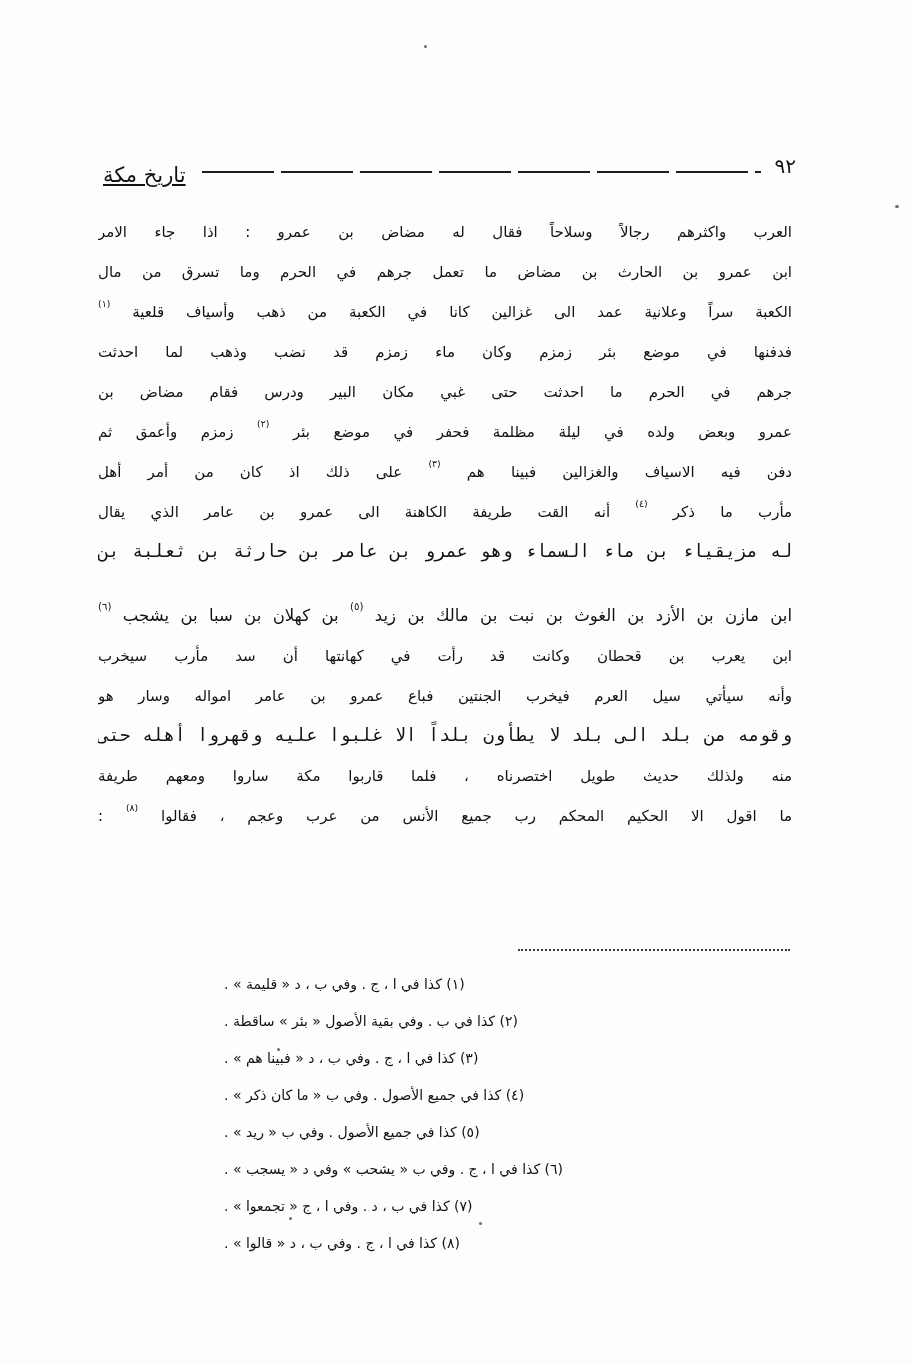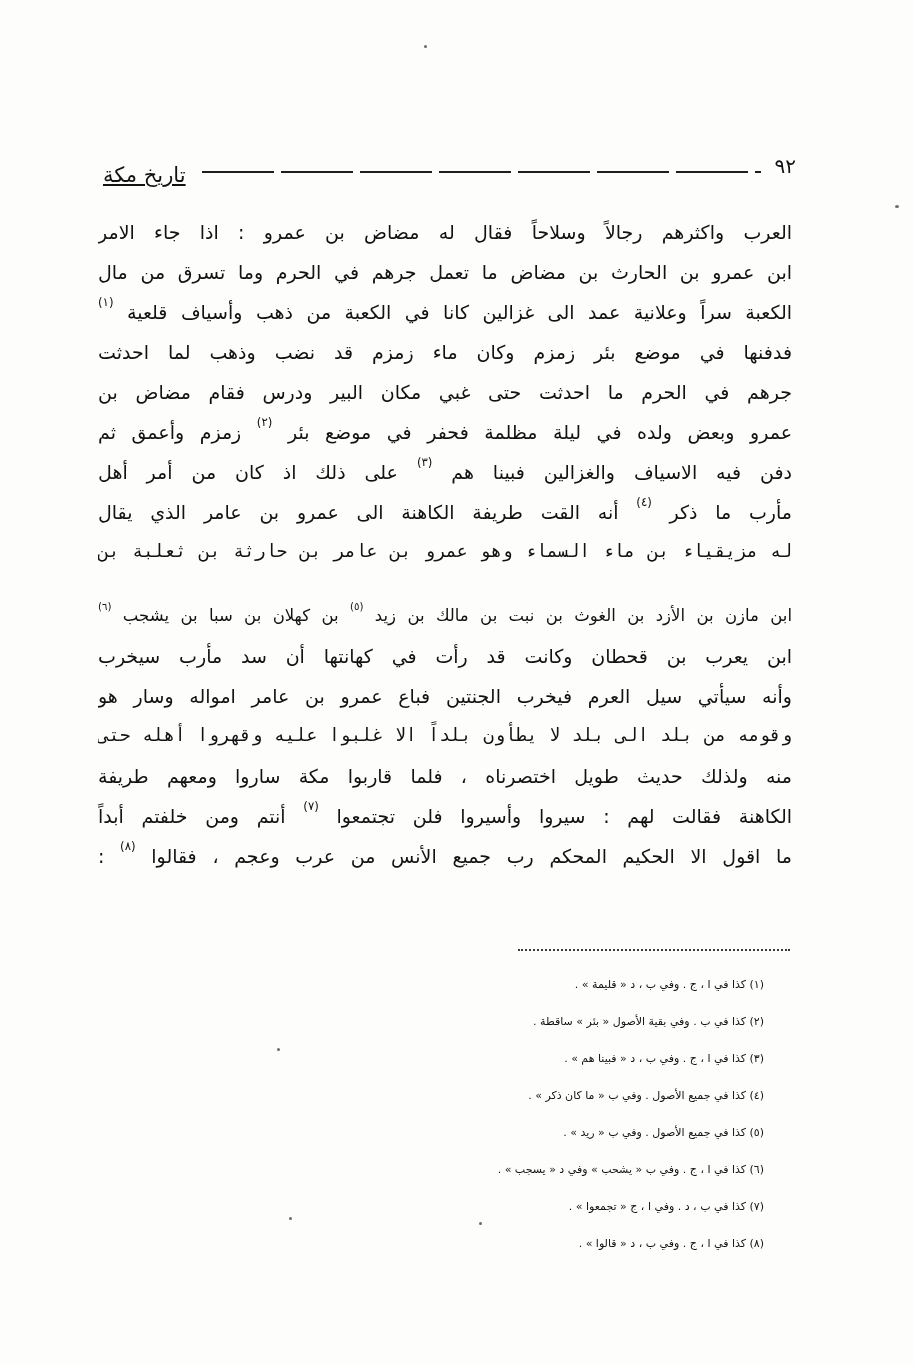--- a/index.html
+++ b/index.html
@@ -59,21 +59,21 @@
   
   .body-text {
     position: absolute;
     top: 212px;
     right: 122px;
     width: 694px;
   }
   .bline {
     height: 40px;
     line-height: 40px;
-    font-size: 19px;
+    font-size: 15px;
     text-align: justify;
     text-align-last: justify;
     overflow: hidden;
     white-space: normal;
   }
   .bline sup {
     font-size: 0.62em;
     position: relative;
     top: -0.45em;
     line-height: 0;
@@ -92,22 +92,22 @@
   }
   .footnotes {
     position: absolute;
     top: 966px;
     right: 150px;
     width: 540px;
   }
   .fnote {
     height: 37px;
     line-height: 37px;
-    font-size: 11px;
-    text-align: right;
+    font-size: 14px;
+    text-align: left;
     white-space: nowrap;
   }
 
   
   .speck {
     position: absolute;
     background: #6a6a6a;
     border-radius: 50%;
   }
   .speck.s1 { left: 424px; top: 45px;  width: 3px; height: 3px; }
@@ -135,21 +135,20 @@
     <div class="bline">جرهم في الحرم ما احدثت حتى غبي مكان البير ودرس فقام مضاض بن</div>
     <div class="bline">عمرو وبعض ولده في ليلة مظلمة فحفر في موضع بئر <sup>(٢)</sup> زمزم وأعمق ثم</div>
     <div class="bline">دفن فيه الاسياف والغزالين فبينا هم <sup>(٣)</sup> على ذلك اذ كان من أمر أهل</div>
     <div class="bline">مأرب ما ذكر <sup>(٤)</sup> أنه القت طريفة الكاهنة الى عمرو بن عامر الذي يقال</div>
     <div class="bline condensed-a">له مزيقياء بن ماء السماء وهو عمرو بن عامر بن حارثة بن ثعلبة بن امرء القيس</div>
     <div class="bline condensed-b">ابن مازن بن الأزد بن الغوث بن نبت بن مالك بن زيد <sup>(٥)</sup> بن كهلان بن سبا بن يشجب <sup>(٦)</sup></div>
     <div class="bline">ابن يعرب بن قحطان وكانت قد رأت في كهانتها أن سد مأرب سيخرب</div>
     <div class="bline">وأنه سيأتي سيل العرم فيخرب الجنتين فباع عمرو بن عامر امواله وسار هو</div>
     <div class="bline condensed-a">وقومه من بلد الى بلد لا يطأون بلداً الا غلبوا عليه وقهروا أهله حتى يخرجوا</div>
     <div class="bline">منه ولذلك حديث طويل اختصرناه ، فلما قاربوا مكة ساروا ومعهم طريفة</div>
-    <div class="bline">الكاهنة فقالت لهم : سيروا وأسيروا فلن تجتمعوا <sup>(٧)</sup> أنتم ومن خلفتم أبداً</div>
     <div class="bline">ما اقول الا الحكيم المحكم رب جميع الأنس من عرب وعجم ، فقالوا <sup>(٨)</sup> :</div>
   </div>
 
   <div class="footnote-separator"></div>
   <div class="footnotes">
     <div class="fnote">(١) كذا في ا ، ج . وفي ب ، د « قليمة » .</div>
     <div class="fnote">(٢) كذا في ب . وفي بقية الأصول « بئر » ساقطة .</div>
     <div class="fnote">(٣) كذا في ا ، ج . وفي ب ، د « فبينا هم » .</div>
     <div class="fnote">(٤) كذا في جميع الأصول . وفي ب « ما كان ذكر » .</div>
     <div class="fnote">(٥) كذا في جميع الأصول . وفي ب « ريد » .</div>

